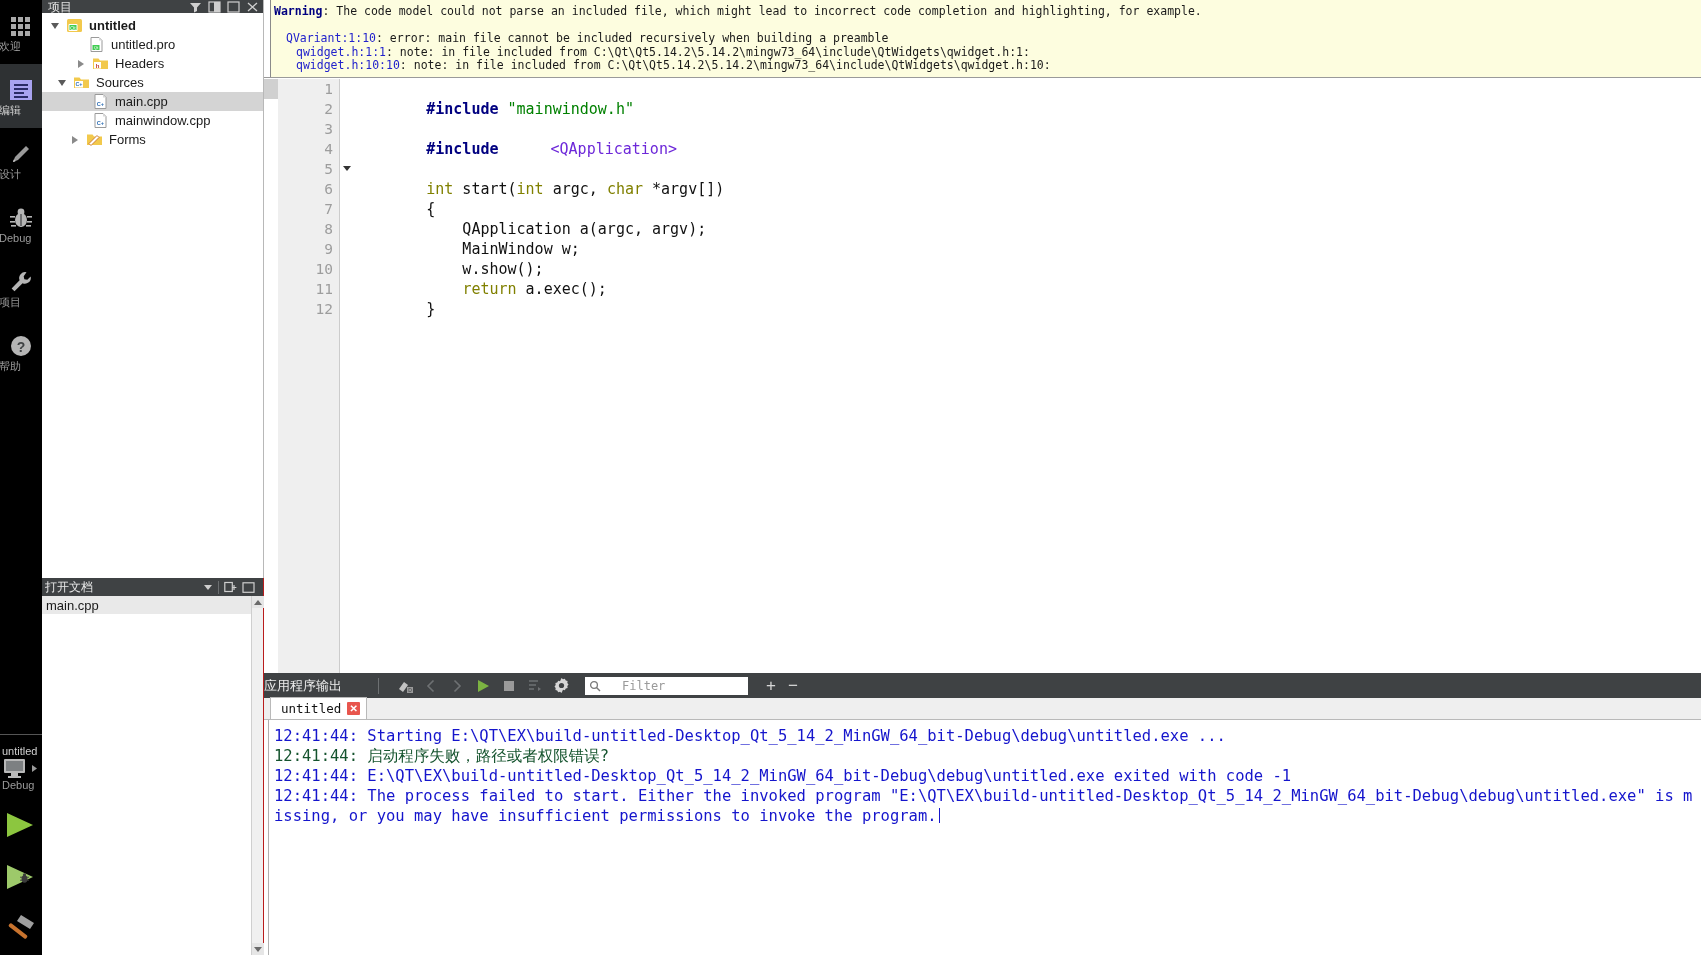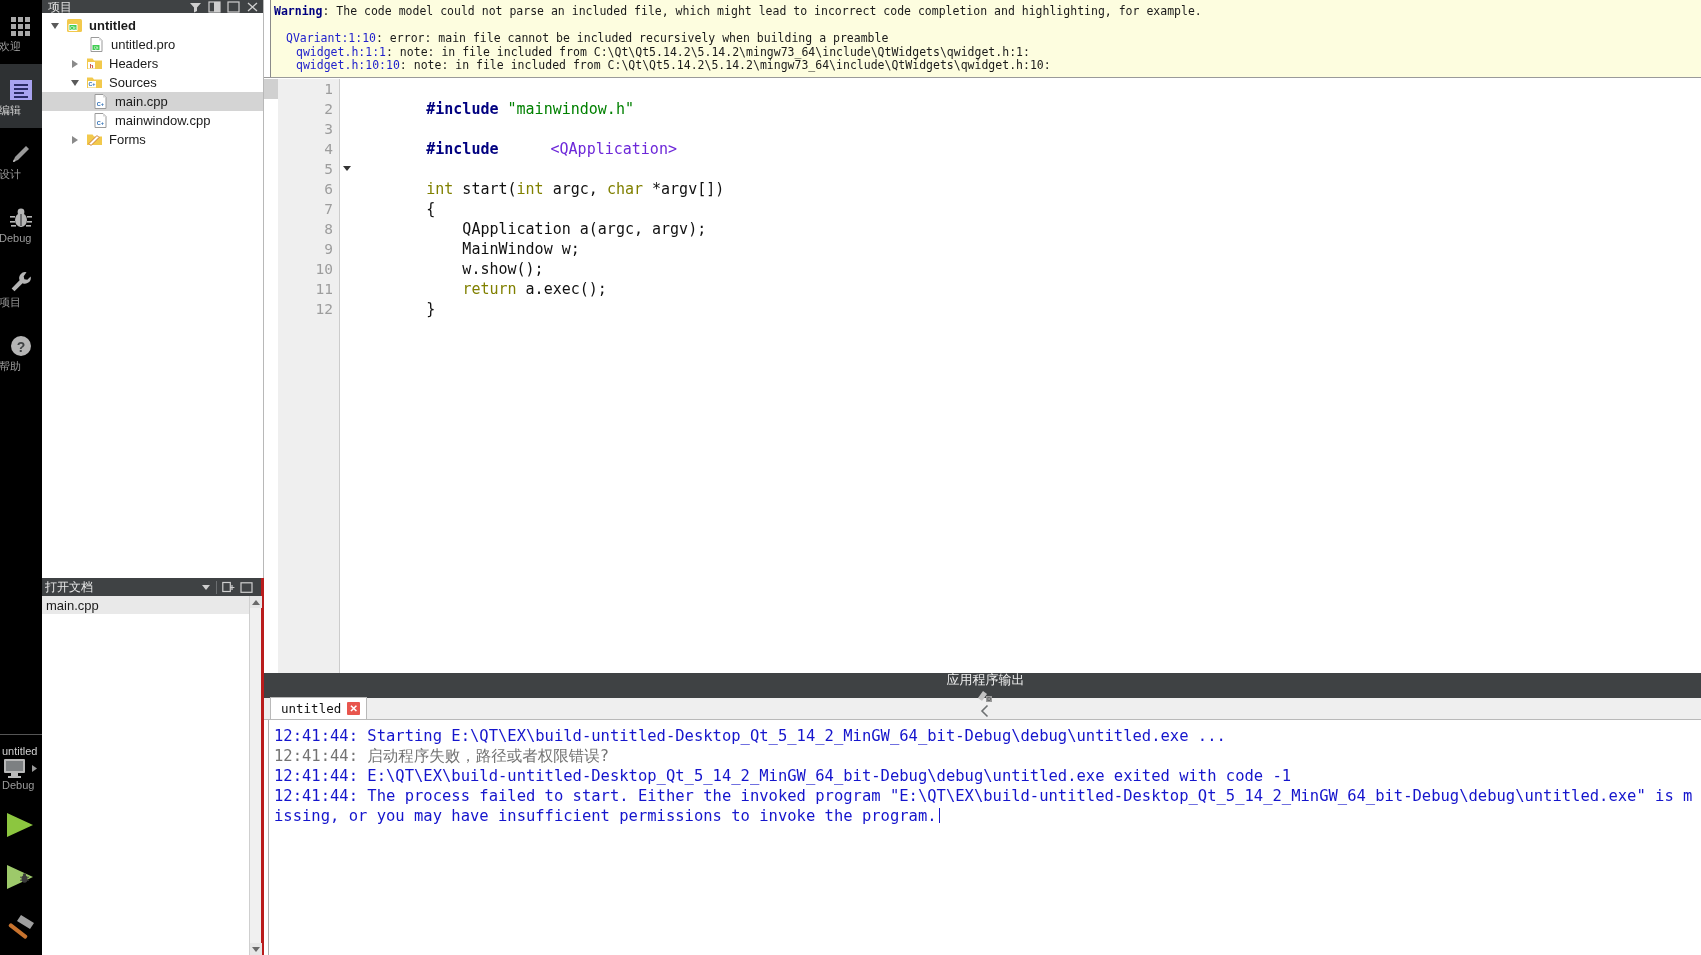--- a/index.html
+++ b/index.html
@@ -71,21 +71,21 @@
   .chev { width: 0; height: 0; }
   .chev.down { border-left: 4.5px solid transparent; border-right: 4.5px solid transparent; border-top: 6px solid #5a5a5a; }
   .chev.right { border-top: 4.5px solid transparent; border-bottom: 4.5px solid transparent; border-left: 6px solid #8a8a8a; }
   .ticon { width: 17px; height: 17px; margin-right: 6px; flex: 0 0 17px; }
   .tlabel { line-height: 17px; }
   .tnode.bold .tlabel { font-weight: bold; }
 
   
   .docpanel {
     position: absolute; left: 42px; top: 578px; width: 222px; height: 377px;
-    background: #ffffff; border-right: 3px solid #b91c1c;
+    background: #ffffff; border-right: 1px solid #b91c1c;
   }
   .docpanel-header {
     height: 18px; background: #3f4244; display: flex; align-items: center;
     padding: 0 3px;
   }
   .dph-title { color: #e8e8e8; font-size: 12px; line-height: 12px; }
   .dph-combo-arrow {
     margin-left: auto; width: 0; height: 0;
     border-left: 4px solid transparent; border-right: 4px solid transparent;
     border-top: 5px solid #cfcfcf; margin-right: 6px;
@@ -160,22 +160,21 @@
   .c-kw   { color: #808000; }
   .c-plain{ color: #111111; }
 
   
   .outpane {
     position: absolute; left: 264px; top: 673px; width: 1437px; height: 282px;
     background: #ffffff;
   }
   .out-toolbar {
     height: 25px; background: #3f4244; display: flex; align-items: center;
-    padding-left: 6px;
-    flex-direction: column;
+    padding-left: 0;
   }
   .ot-title { color: #ececec; font-size: 13px; line-height: 14px; white-space: nowrap; }
   .ot-sep { width:1px; height:16px; background:#6d7072; margin: 0 14px 0 36px; }
   .ot-btn {
     width: 24px; height: 22px; display:flex; align-items:center; justify-content:center;
     cursor: pointer; margin-right: 2px;
   }
   .ot-search {
     margin-left: 10px; width: 163px; height: 18px; background: #ffffff;
     display:flex; align-items:center; padding-left: 4px; gap: 21px;
@@ -205,21 +204,21 @@
   .out-body {
     position: relative; height: 235px; background: #ffffff; overflow:hidden;
     padding-left: 0px;
   }
   .out-body .ob-rail { position:absolute; left:4px; top:0; width:1px; height:235px; background:#b0b0b0; }
   .out-lines { padding: 6px 0 0 10px; }
   .ol {
     font-family: "DejaVu Sans Mono", monospace; font-size: 15.5px; line-height: 20px;
     color: #1515cc; white-space: pre-wrap; word-break: break-all;
   }
-  .ol.err { color: #737373; }
+  .ol.err { color: #14532d; }
   .ol .caret {
     display:inline-block; width:1px; height:15px; background:#1515cc;
     vertical-align:-2px; margin-left:2px;
   }
 </style>
 </head>
 <body>
 
 <div id="app">
 
@@ -387,33 +386,33 @@
         <span class="tw"></span>
         <svg class="ticon" viewBox="0 0 17 17">
           <path d="M3 1.5 H11 L14 4.5 V15.5 H3 Z" fill="#ffffff" stroke="#9a9a9a" stroke-width="1"></path>
           <path d="M11 1.5 V4.5 H14 Z" fill="#d8d8d8"></path>
           <rect x="4.5" y="9" width="7" height="5" fill="#41cd52"></rect>
           <text x="8" y="13.2" font-size="4.4" fill="#fff" font-family="Liberation Sans, sans-serif" text-anchor="middle">Qt</text>
         </svg>
         <span class="tlabel">untitled.pro</span>
       </div>
 
-      <div class="tnode" style="padding-left:22px">
+      <div class="tnode" style="padding-left:28px">
         <span class="tw">
             <span class="chev right"></span>
           </span>
         <svg class="ticon" viewBox="0 0 17 17">
           <path d="M1 3.5 H6.5 L8 5.5 H16 V14 H1 Z" fill="#f2c94c"></path>
           <rect x="2" y="7" width="7" height="6.5" fill="#ffffff"></rect>
           <text x="5.5" y="12.6" font-size="6" fill="#c0392b" font-family="Liberation Sans, sans-serif" text-anchor="middle" font-weight="bold">h</text>
         </svg>
         <span class="tlabel">Headers</span>
       </div>
 
-      <div class="tnode" style="padding-left:22px">
+      <div class="tnode" style="padding-left:9px">
         <span class="tw">
             <span class="chev down"></span>
           </span>
         <svg class="ticon" viewBox="0 0 17 17">
           <path d="M1 3.5 H6.5 L8 5.5 H16 V14 H1 Z" fill="#f2c94c"></path>
           <rect x="2" y="7" width="8" height="6.5" fill="#ffffff"></rect>
           <text x="6" y="12.4" font-size="5.4" fill="#2f6fb5" font-family="Liberation Sans, sans-serif" text-anchor="middle" font-weight="bold">C+</text>
         </svg>
         <span class="tlabel">Sources</span>
       </div>

